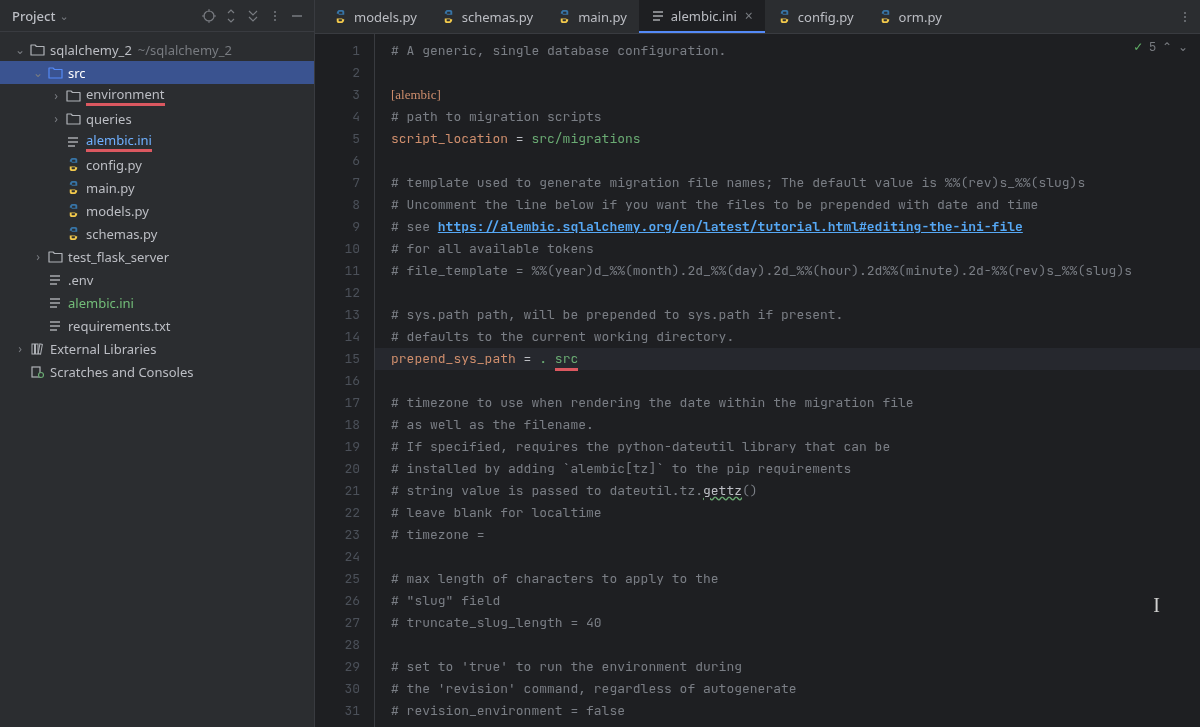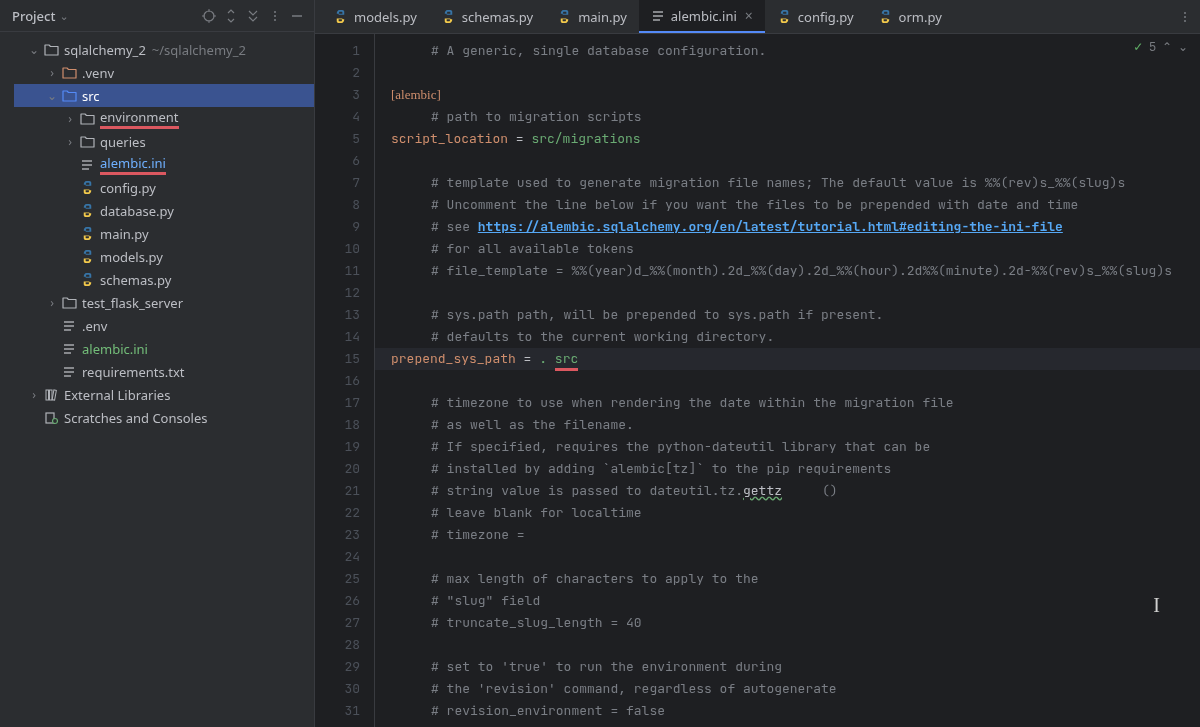--- a/index.html
+++ b/index.html
@@ -69,21 +69,20 @@
   .tree {
     padding: 6px 0;
     overflow: hidden;
   }
   .tree-row {
     display: flex;
     align-items: center;
     height: 23px;
     white-space: nowrap;
     padding-right: 8px;
-    margin-left: 14px;
   }
   .tree-row.selected {
     background: var(--bg-selected);
     color: #fff;
   }
   .indent { display: inline-block; height: 1px; }
   .arrow {
     width: 16px;
     display: inline-flex;
     align-items: center; justify-content: center;
@@ -164,21 +163,21 @@
   }
   .gutter .ln { height: 22px; line-height: 22px; }
   .code {
     flex: 1;
     padding: 6px 0 0 16px;
     position: relative;
     white-space: pre;
   }
   .code .line { height: 22px; line-height: 22px; }
   .code .line.current { background: var(--bg-currentline); margin-left:-16px; padding-left:16px;}
-  .c-comment { color: var(--text-comment); margin-left: 40px; }
+  .c-comment { color: var(--text-comment); }
   .c-section { color: var(--text-orange); font-family: Liberation Serif, serif; }
   .c-key { color: var(--text-orange); text-align: right; }
   .c-eq { color: var(--text-main); }
   .c-str { color: var(--text-str); }
   .c-link { color: var(--link); text-decoration: underline; font-weight: bold; }
   .c-warn { text-decoration: underline wavy #6aab73; }
   .red-underline {
     position: relative;
   }
   .red-underline::after {
@@ -263,30 +262,20 @@
           <span class="indent" style="width: 12px;"></span>
           <span class="arrow open"></span>
           <span class="node-icon">
             <svg width="15" height="13" viewBox="0 0 15 13">
       <path d="M1 2h4l1.5 1.5H14V12H1z" fill="none" stroke="#b0b3b8" stroke-width="1.2" stroke-linejoin="round"></path>
     </svg>
           </span>
           <span class="node-label">sqlalchemy_2</span>
           <span class="node-hint">~/sqlalchemy_2</span>
         </div>
-        <div class="tree-row">
-          <span class="indent" style="width: 30px;"></span>
-          <span class="arrow closed"></span>
-          <span class="node-icon">
-            <svg width="15" height="13" viewBox="0 0 15 13">
-      <path d="M1 2h4l1.5 1.5H14V12H1z" fill="none" stroke="#cf8e6d" stroke-width="1.2" stroke-linejoin="round"></path>
-    </svg>
-          </span>
-          <span class="node-label">.venv</span>
-        </div>
         <div class="tree-row selected">
           <span class="indent" style="width: 30px;"></span>
           <span class="arrow open"></span>
           <span class="node-icon">
             <svg width="15" height="13" viewBox="0 0 15 13">
       <path d="M1 2h4l1.5 1.5H14V12H1z" fill="none" stroke="#548af7" stroke-width="1.2" stroke-linejoin="round"></path>
     </svg>
           </span>
           <span class="node-label">src</span>
         </div>
@@ -325,31 +314,20 @@
         <div class="tree-row">
           <span class="indent" style="width: 48px;"></span>
           <span class="arrow none"></span>
           <span class="node-icon">
             <svg width="15" height="15" viewBox="0 0 16 16">
       <path d="M7 1h3c1 0 2 .8 2 2v3H6V5h4V3.5c0-.3-.2-.5-.5-.5H7c-.3 0-.5.2-.5.5V5H4c0-2 1-4 3-4z" fill="#3774a6"></path>
       <path d="M9 15H6c-1 0-2-.8-2-2v-3h6v1H6v1.5c0 .3.2.5.5.5H9c.3 0 .5-.2.5-.5V11H12c0 2-1 4-3 4z" fill="#f2c94c"></path>
     </svg>
           </span>
           <span class="node-label">config.py</span>
-        </div>
-        <div class="tree-row">
-          <span class="indent" style="width: 48px;"></span>
-          <span class="arrow none"></span>
-          <span class="node-icon">
-            <svg width="15" height="15" viewBox="0 0 16 16">
-      <path d="M7 1h3c1 0 2 .8 2 2v3H6V5h4V3.5c0-.3-.2-.5-.5-.5H7c-.3 0-.5.2-.5.5V5H4c0-2 1-4 3-4z" fill="#3774a6"></path>
-      <path d="M9 15H6c-1 0-2-.8-2-2v-3h6v1H6v1.5c0 .3.2.5.5.5H9c.3 0 .5-.2.5-.5V11H12c0 2-1 4-3 4z" fill="#f2c94c"></path>
-    </svg>
-          </span>
-          <span class="node-label">database.py</span>
         </div>
         <div class="tree-row">
           <span class="indent" style="width: 48px;"></span>
           <span class="arrow none"></span>
           <span class="node-icon">
             <svg width="15" height="15" viewBox="0 0 16 16">
       <path d="M7 1h3c1 0 2 .8 2 2v3H6V5h4V3.5c0-.3-.2-.5-.5-.5H7c-.3 0-.5.2-.5.5V5H4c0-2 1-4 3-4z" fill="#3774a6"></path>
       <path d="M9 15H6c-1 0-2-.8-2-2v-3h6v1H6v1.5c0 .3.2.5.5.5H9c.3 0 .5-.2.5-.5V11H12c0 2-1 4-3 4z" fill="#f2c94c"></path>
     </svg>
           </span>

